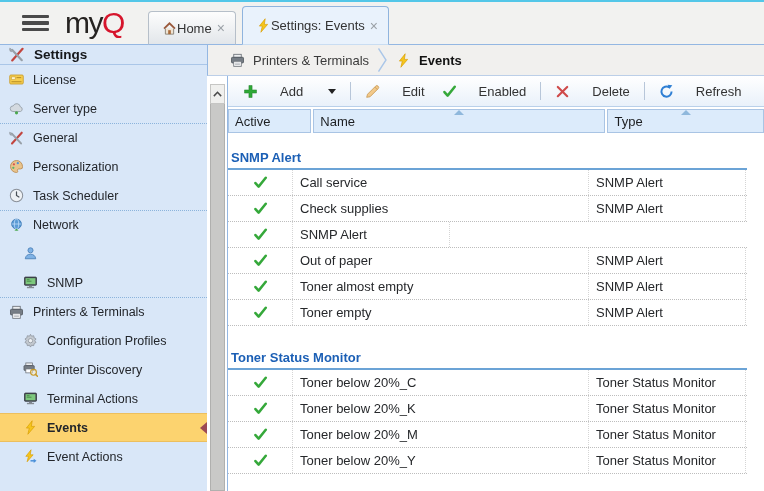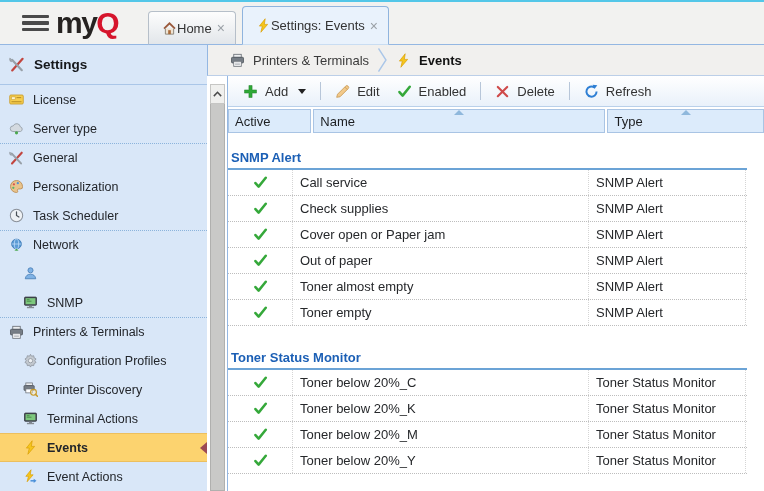--- a/index.html
+++ b/index.html
@@ -4,32 +4,32 @@
 <style>
   *{margin:0;padding:0;box-sizing:border-box}
   html,body{width:764px;height:491px;overflow:hidden}
   body{font-family:"Liberation Sans",sans-serif;background:#fff;font-size:13px;color:#26282b}
   #app{position:relative;width:764px;height:491px;display:flex;flex-direction:column;border-top:2px solid #53c7e8}
 
   
   .topbar{height:43px;background:#f2f2f0;display:flex;align-items:center;flex-shrink:0;border-bottom:1px solid #94b7e2;position:relative;z-index:2}
   .burger{width:27px;margin-left:22px;display:flex;flex-direction:column;gap:3.5px;cursor:pointer}
   .burger span{height:3.2px;background:#4a4a4a;border-radius:1px}
-  .logo{font-size:30px;font-weight:bold;letter-spacing:-1.5px;margin-left:7px;line-height:1;user-select:none}
+  .logo{font-size:30px;font-weight:normal;letter-spacing:-1.5px;margin-left:16px;line-height:1;user-select:none}
   .logo .my{color:#262321}
   .logo .q{color:#d6152c}
   .tabs{position:absolute;left:148px;bottom:-1px;display:flex;align-items:flex-end;gap:6px}
   .tab{display:flex;align-items:center;gap:0;height:34px;padding:0 10px 0 13px;border:1px solid #b6bfc9;border-bottom:1px solid #94b7e2;border-radius:4px 4px 0 0;background:linear-gradient(#fdfdfd,#e2e6ea);color:#333;cursor:pointer;white-space:nowrap}
   .tab.active{height:39px;background:#e9f2fc;border-color:#8fb4de;border-bottom:1px solid #c9ddf2}
   .tab .close{color:#9aa0a6;font-size:14px;margin-left:5px;line-height:1;cursor:pointer}
 
   
   .main-row{flex:1;display:flex;min-height:0}
   .sidebar{width:207px;background:#d9e7f8;display:flex;flex-direction:column;flex-shrink:0}
-  .side-header{height:40px;display:flex;align-items:center;gap:9px;padding-left:9px;font-weight:bold;font-size:13.5px;color:#15171a;border-bottom:1px solid #aac6e8;flex-shrink:0}
+  .side-header{height:20px;display:flex;align-items:center;gap:9px;padding-left:9px;font-weight:bold;font-size:13.5px;color:#15171a;border-bottom:1px solid #aac6e8;flex-shrink:0}
   .side-items{flex:1}
   .side-item{height:29px;display:flex;align-items:center;gap:9px;padding-left:9px;font-size:12.5px;color:#23262b;position:relative;cursor:pointer}
   .side-item.indent{padding-left:23px}
   .side-item.sep{border-top:1px dotted #8cb4dc}
   .side-item.selected{background:#fcd36f;font-weight:bold;border-top:1px solid #ecbf5e;border-bottom:1px solid #ecbf5e}
   .side-item.selected .marker{position:absolute;right:0;top:50%;transform:translateY(-50%);width:0;height:0;border-right:7px solid #9c4a54;border-top:6px solid transparent;border-bottom:6px solid transparent}
 
   
   .main{flex:1;display:flex;flex-direction:column;min-width:0}
   .breadcrumb{height:31px;background:#f1f0ee;border-bottom:1px solid #bccfe8;border-left:1px solid #94b7e2;display:flex;align-items:center;padding-left:22px;gap:9px;flex-shrink:0}
@@ -39,21 +39,21 @@
 
   
   .body-row{flex:1;display:flex;min-height:0}
   .scrollstrip{width:20px;background:#fff;display:flex;flex-direction:column;align-items:center;padding-top:8px;flex-shrink:0}
   .scroll-btn{width:15px;height:20px;background:#f0f0ee;border:1px solid #c6c6c4;display:flex;align-items:center;justify-content:center;cursor:pointer}
   .scroll-thumb{width:15px;flex:1;background:#c9c9c7;border:1px solid #b0b0ae;border-top:none;cursor:pointer}
   .content{flex:1;display:flex;flex-direction:column;border-left:1px solid #94b7e2;min-width:0;background:#fff}
 
   
   .toolbar{height:31px;background:linear-gradient(#ffffff,#e9f1fa);border-bottom:1px solid #b9d0ea;display:flex;align-items:center;padding-left:7px;gap:1px;flex-shrink:0}
-  .tbtn{display:flex;align-items:center;gap:7px;padding:3px 8px;color:#333;border-radius:3px;cursor:pointer;white-space:nowrap}
+  .tbtn{display:flex;align-items:center;gap:22px;padding:3px 8px;color:#333;border-radius:3px;cursor:pointer;white-space:nowrap}
   .tsep{width:1px;height:18px;background:#b7c6d9;margin:0 5px}
   .caret{width:0;height:0;border-left:4px solid transparent;border-right:4px solid transparent;border-top:5px solid #222;margin-left:3px}
 
   
   .thead{display:flex;gap:2px;padding-top:2px;background:#fff;flex-shrink:0}
   .th{height:24px;background:#dcebfb;border:1px solid #a9c4e4;color:#1c1e21;display:flex;align-items:center;padding-left:6px;position:relative}
   .th .sort{position:absolute;top:0;left:50%;transform:translateX(-50%);width:0;height:0;border-left:5px solid transparent;border-right:5px solid transparent;border-bottom:5px solid #8fb8dc}
   .w-active{width:84px}
   .w-name{width:295px}
   .w-type{width:158px}
@@ -388,21 +388,20 @@
                 <div class="cell-type">SNMP Alert</div>
               </div>
               <div class="trow">
                 <div class="cell-active">
                   <span class="icon">
                     <svg viewBox="0 0 16 16" width="15" height="15">
                       <path d="M2.6 8.6l3.4 3.8L13.6 3" fill="none" stroke="#35a83a" stroke-width="2.7" stroke-linecap="round" stroke-linejoin="round"></path>
                     </svg>
                   </span>
                 </div>
-                <div class="cell-name">Cover open or Paper jam</div>
                 <div class="cell-type">SNMP Alert</div>
               </div>
               <div class="trow">
                 <div class="cell-active">
                   <span class="icon">
                     <svg viewBox="0 0 16 16" width="15" height="15">
                       <path d="M2.6 8.6l3.4 3.8L13.6 3" fill="none" stroke="#35a83a" stroke-width="2.7" stroke-linecap="round" stroke-linejoin="round"></path>
                     </svg>
                   </span>
                 </div>

